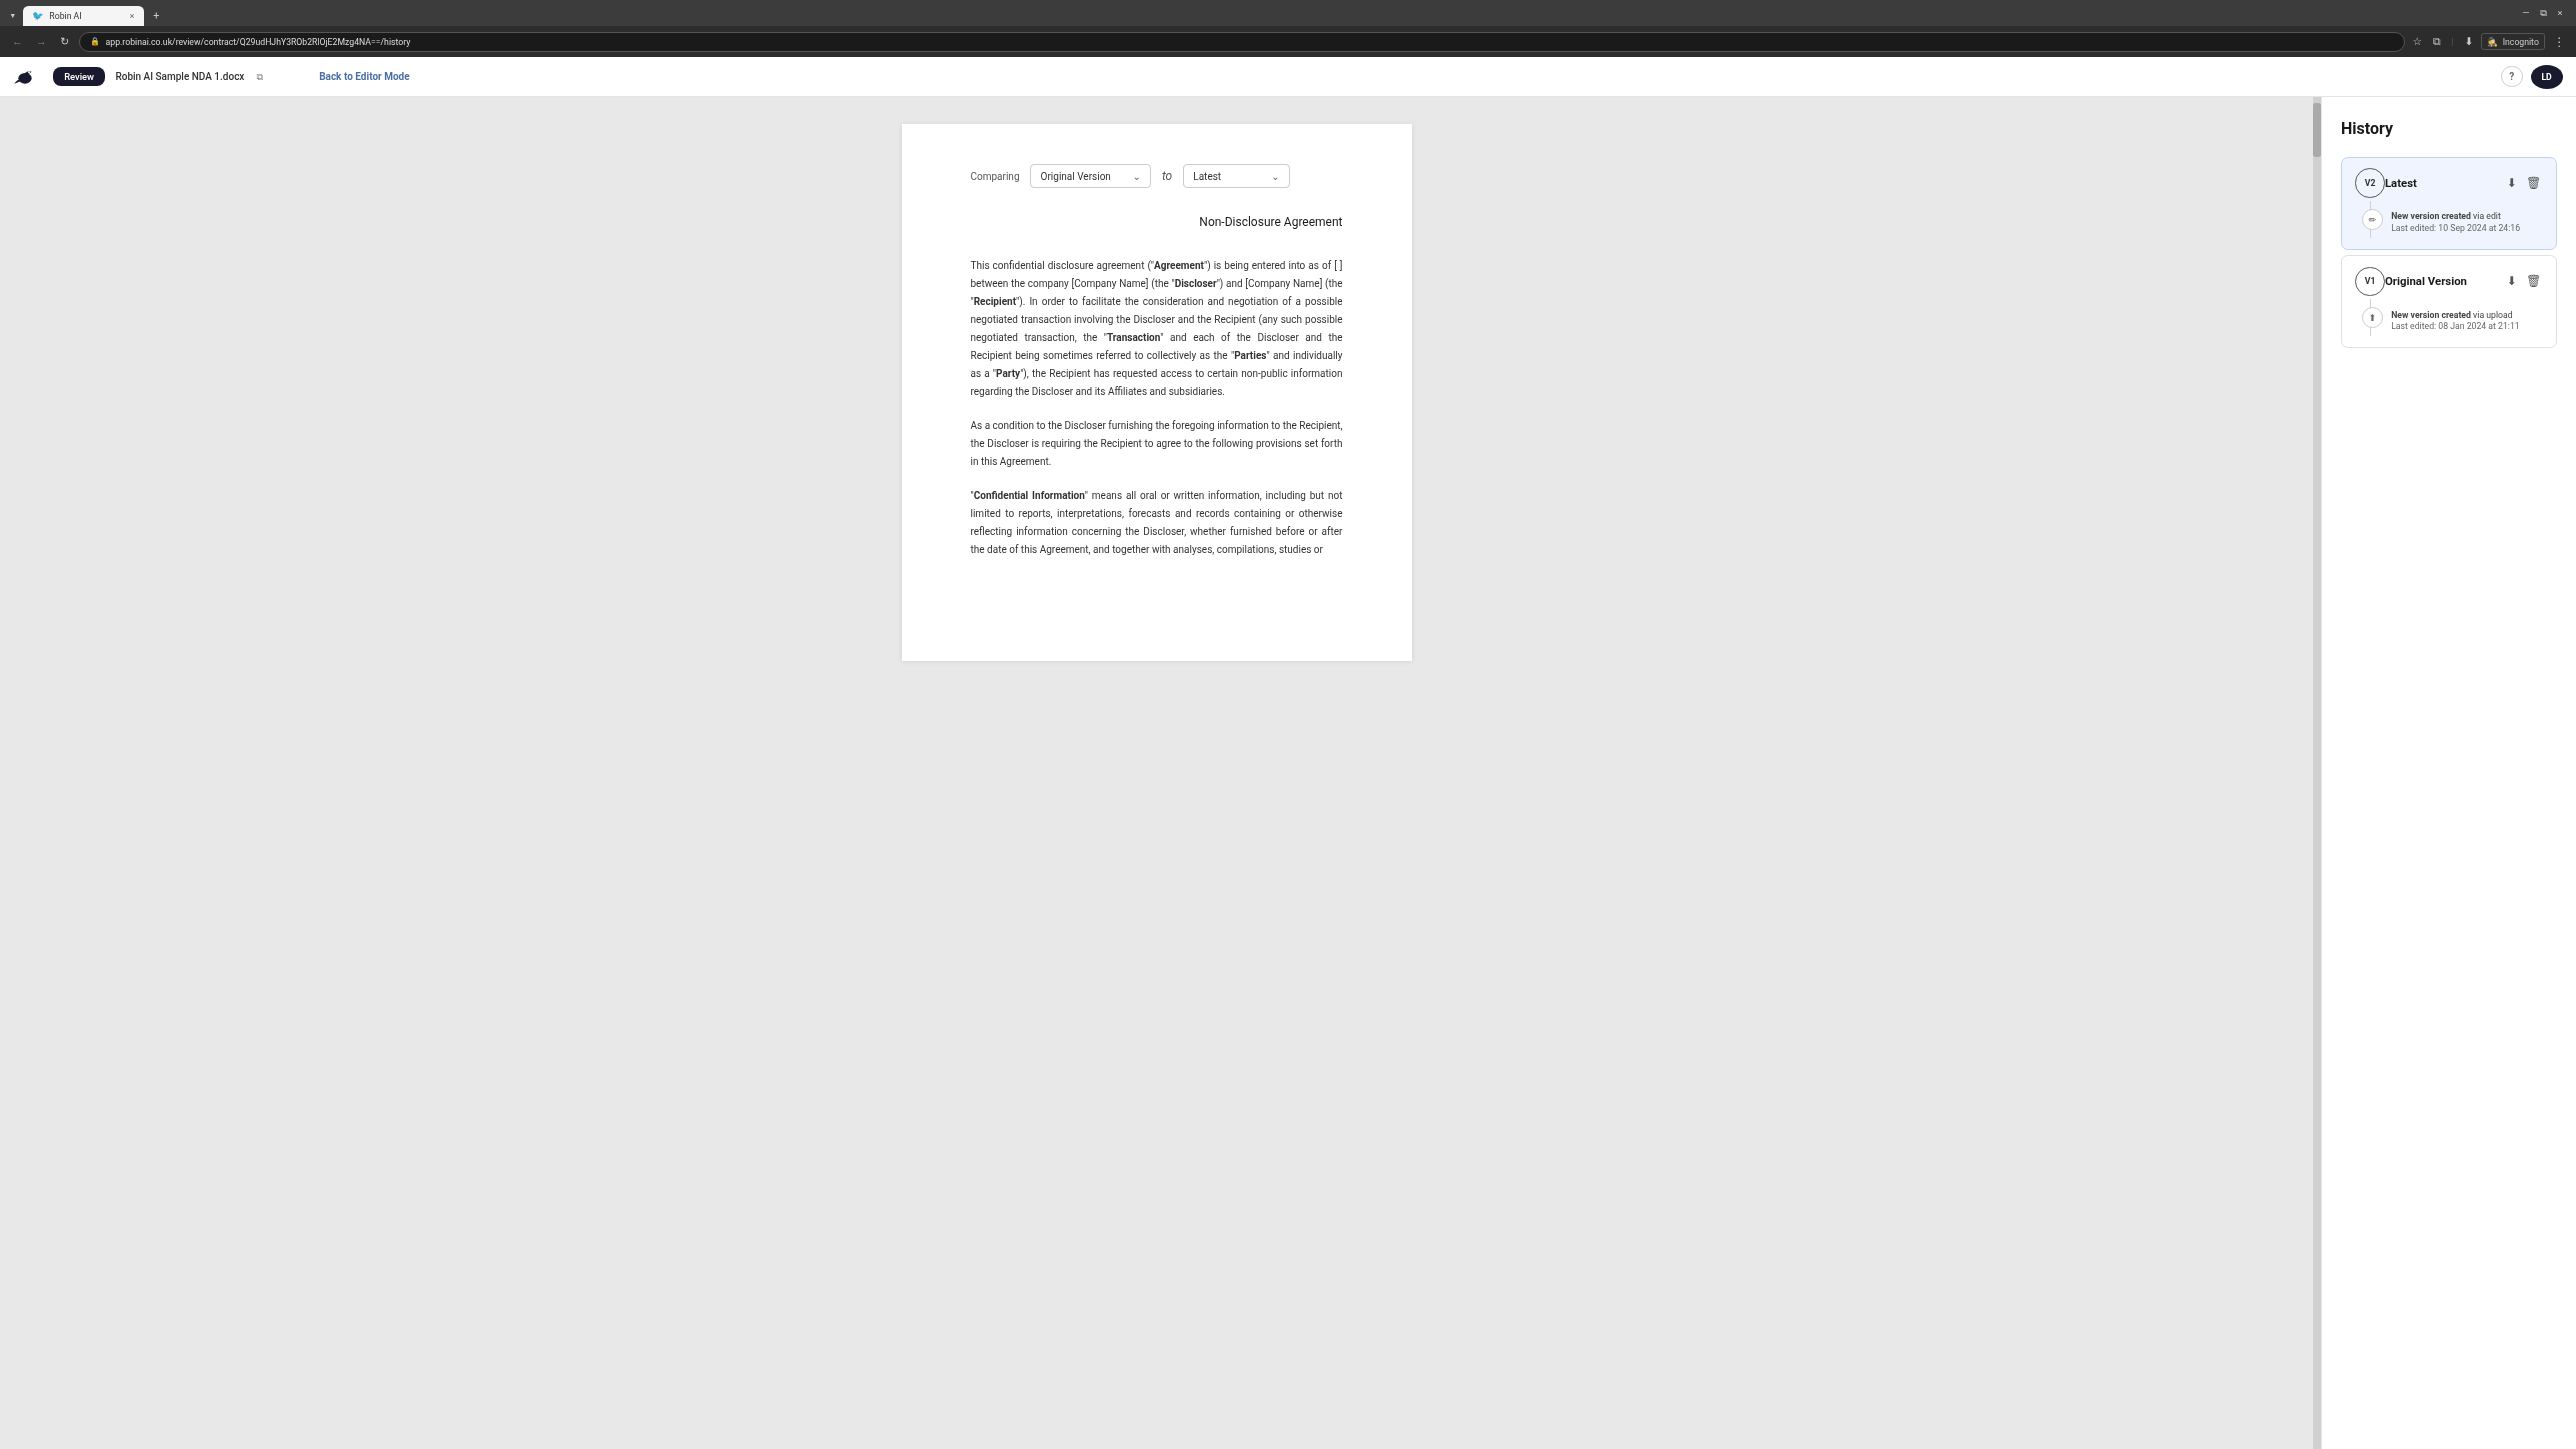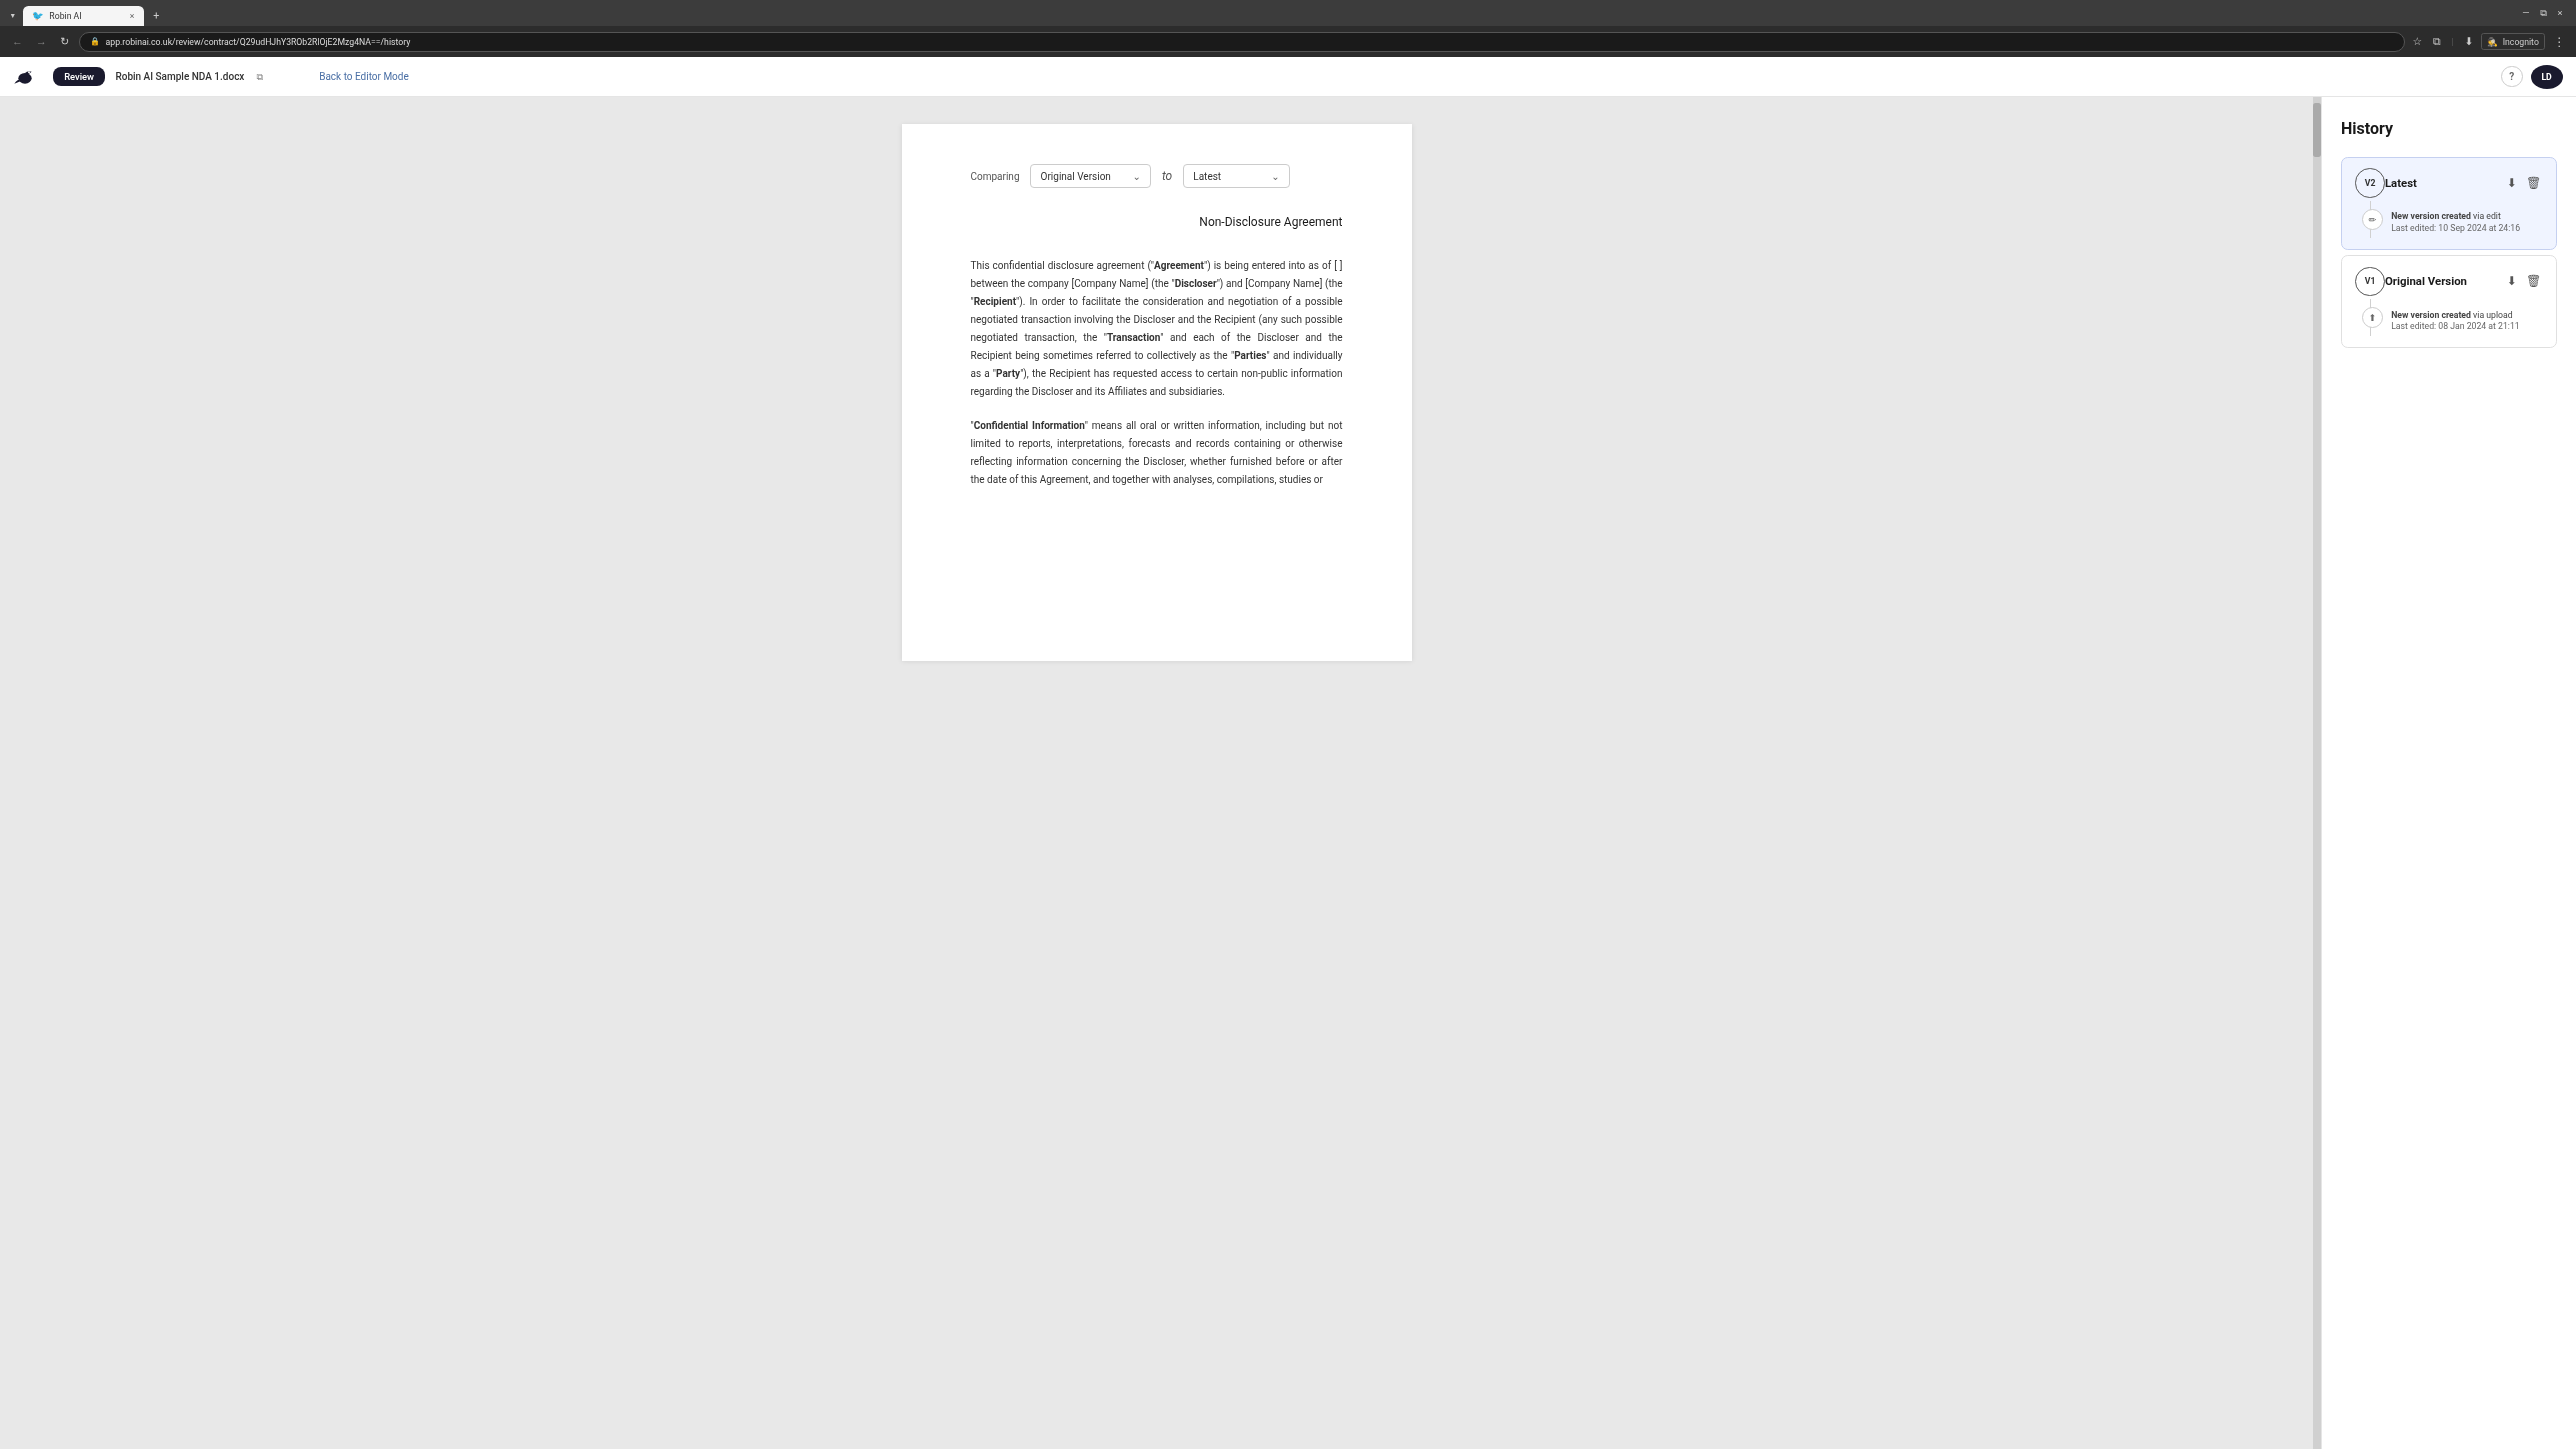--- a/index.html
+++ b/index.html
@@ -43,21 +43,21 @@
       align-items: center;
       gap: 12px;
       font-size: 10px;
       color: #333;
       font-weight: 500;
     }
 
     .back-to-editor {
       color: #4a6fa5;
       font-size: 10px;
-      font-weight: 400;
+      font-weight: 700;
       cursor: pointer;
       text-decoration: none;
       margin-left: 5.4px;
       padding-left: 40px;
     }
 
     .header-actions {
       margin-left: auto;
       display: flex;
       align-items: center;
@@ -370,20 +370,21 @@
           <span class="arrow">⌄</span>
         </div>
       </div>
 
       <div>
         <div class="doc-title-text">Non-Disclosure Agreement</div>
         <div class="doc-body">
           <p>
             This confidential disclosure agreement ("<strong>Agreement</strong>") is being entered into as of [  ] between the company [Company Name] (the "<strong>Discloser</strong>") and [Company Name] (the "<strong>Recipient</strong>"). In order to facilitate the consideration and negotiation of a possible negotiated transaction involving the Discloser and the Recipient (any such possible negotiated transaction, the "<strong>Transaction</strong>" and each of the Discloser and the Recipient being sometimes referred to collectively as the "<strong>Parties</strong>" and individually as a "<strong>Party</strong>"), the Recipient has requested access to certain non-public information regarding the Discloser and its Affiliates and subsidiaries.
           </p>
+          <p>As a condition to the Discloser furnishing the foregoing information to the Recipient, the Discloser is requiring the Recipient to agree to the following provisions set forth in this Agreement.</p>
           <p>
             "<strong>Confidential Information</strong>" means all oral or written information, including but not limited to reports, interpretations, forecasts and records containing or otherwise reflecting information concerning the Discloser, whether furnished before or after the date of this Agreement, and together with analyses, compilations, studies or
           </p>
         </div>
       </div>
     </div>
   </div>
 
   <div style="width:8px; background:#d0d0d0; position:relative; cursor:pointer;">
     <div style="width:8px; height:54px; background:#aaa; border-radius:2.7px; position:relative; top:5.4px;"></div>

